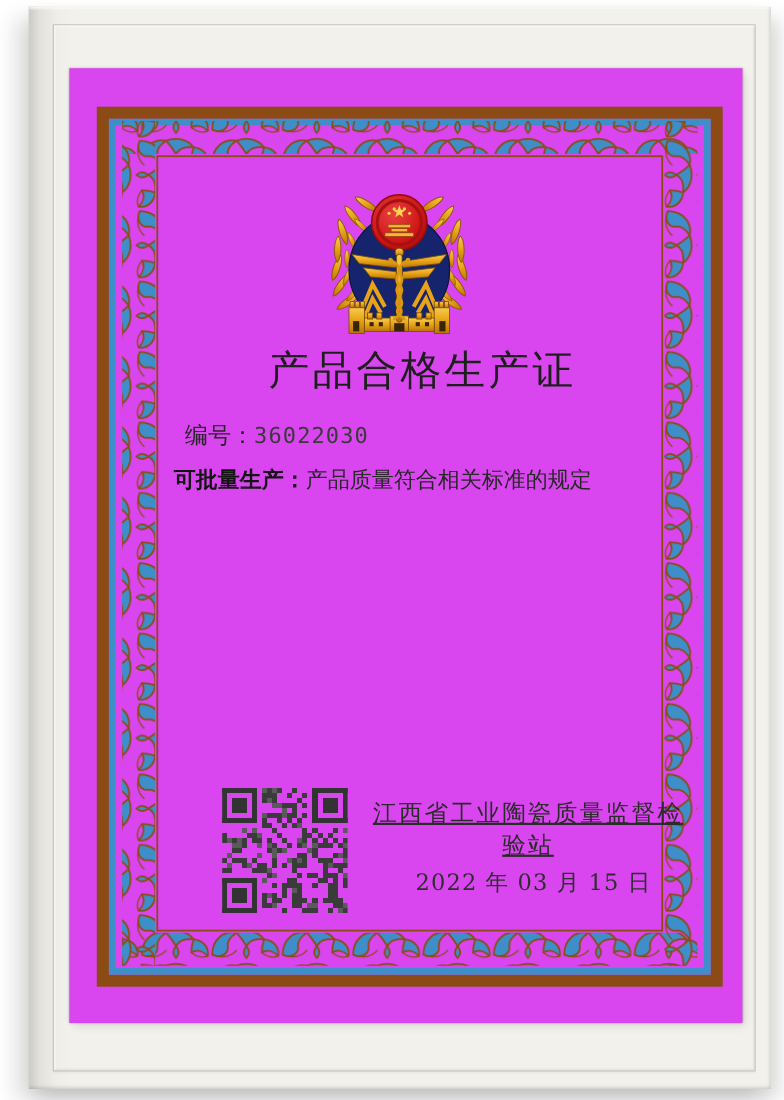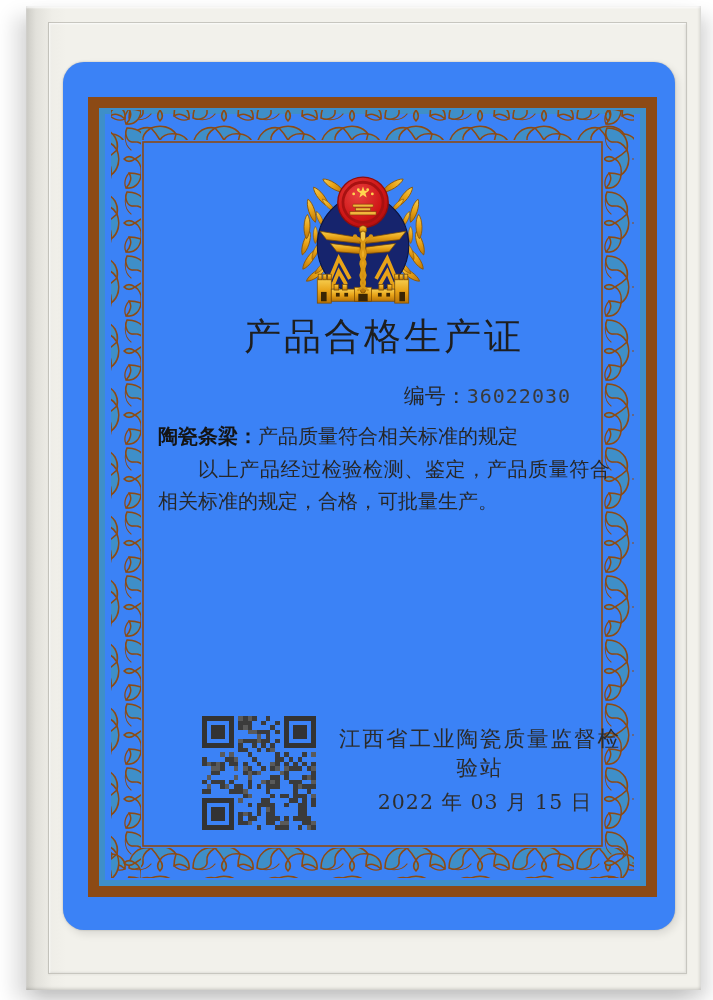--- a/index.html
+++ b/index.html
@@ -9,39 +9,39 @@
   .frame{position:absolute;left:26px;top:6px;right:12px;bottom:10px;
          background:linear-gradient(90deg,#cbcac4 0px,#e2e1db 10px,#efeee8 26px,#f2f1eb 40px);
          box-shadow:-12px 10px 18px rgba(0,0,0,.13), 8px 10px 16px rgba(0,0,0,.14),
                     inset 0 -2px 3px rgba(0,0,0,.10), inset -2px 0 3px rgba(0,0,0,.08),
                     inset 0 2px 2px rgba(255,255,255,.9);}
   .frame-lip{position:absolute;left:22px;top:16px;right:14px;bottom:16px;
          border:1px solid rgba(120,118,110,.35);
          box-shadow:inset 1px 1px 2px rgba(255,255,255,.8), inset -1px -1px 2px rgba(0,0,0,.08),
                     0 1px 2px rgba(0,0,0,.05);}
   
-  .paper{position:absolute;left:63px;top:62px;width:612px;height:868px;background:#3b82f6;
-         box-shadow:0 0 2px rgba(0,0,0,.25), 3px 4px 8px rgba(0,0,0,.10);border-radius:21px;}
+  .paper{position:absolute;left:63px;top:62px;width:612px;height:868px;background:#d946ef;
+         box-shadow:0 0 2px rgba(0,0,0,.25), 3px 4px 8px rgba(0,0,0,.10);}
   .border-svg{position:absolute;left:0;top:0;}
   
   .emblem{position:absolute;left:230px;top:103px;}
   .title{position:absolute;left:95px;top:250px;width:452px;text-align:center;
          font-size:37px;letter-spacing:3px;color:#1e1e1e;font-weight:500;}
-  .serial{position:absolute;left:80px;top:320px;width:428px;text-align:right;
+  .serial{position:absolute;left:105px;top:320px;width:428px;
           font-size:21px;color:#262626;}
   .serial .num{font-family:"DejaVu Sans Mono","Liberation Mono",monospace;font-size:20px;letter-spacing:1px;color:#3a3a3a;}
   .bodytext{position:absolute;left:95px;top:358px;width:452px;color:#272727;
             font-size:20px;line-height:32.5px;text-align:justify;}
   .bodytext p{margin:0;}
   .lbl{font-weight:700;color:#141414;}
   .statement{text-indent:2em;margin-top:0;}
   .validity{margin-top:0;}
   .qr{position:absolute;left:139px;top:654px;width:114px;height:114px;}
   .issuer{position:absolute;left:272px;top:662px;width:290px;text-align:center;
-          font-size:21.5px;letter-spacing:2px;color:#2b2b2b;}
+          font-size:21.5px;letter-spacing:2px;color:#2b2b2b;text-decoration:underline;}
   .issue-date{position:absolute;left:300px;top:726px;width:244px;text-align:center;
           font-size:20.5px;letter-spacing:1px;color:#2e2e2e;}
 </style>
 </head>
 <body>
 
 <div class="stage">
   <div class="frame">
     <div class="frame-lip"></div>
   </div>
@@ -189,22 +189,21 @@
       </g>
     </svg>
 
     <div class="title">产品合格生产证</div>
 
     <div class="serial">
       <span>编号：</span><span class="num">36022030</span>
     </div>
 
     <div class="bodytext">
-      <p><b class="lbl">陶瓷条梁：</b><span>产品质量符合相关标准的规定</span></p>
-      <p class="statement">以上产品经过检验检测、鉴定，产品质量符合相关标准的规定，合格，可批量生产。</p>
+      <p><b class="lbl">可批量生产：</b><span>产品质量符合相关标准的规定</span></p>
     </div>
 
     <svg class="qr" viewBox="0 0 25 25" shape-rendering="crispEdges">
         <rect x="8" y="0" width="1" height="1" fill="#5a5a5a"></rect>
         <rect x="9" y="0" width="1" height="1" fill="#3b3b3b"></rect>
         <rect x="10" y="0" width="1" height="1" fill="#5a5a5a"></rect>
         <rect x="11" y="0" width="1" height="1" fill="#3b3b3b"></rect>
         <rect x="14" y="0" width="1" height="1" fill="#3b3b3b"></rect>
         <rect x="8" y="1" width="1" height="1" fill="#3b3b3b"></rect>
         <rect x="9" y="1" width="1" height="1" fill="#3b3b3b"></rect>

